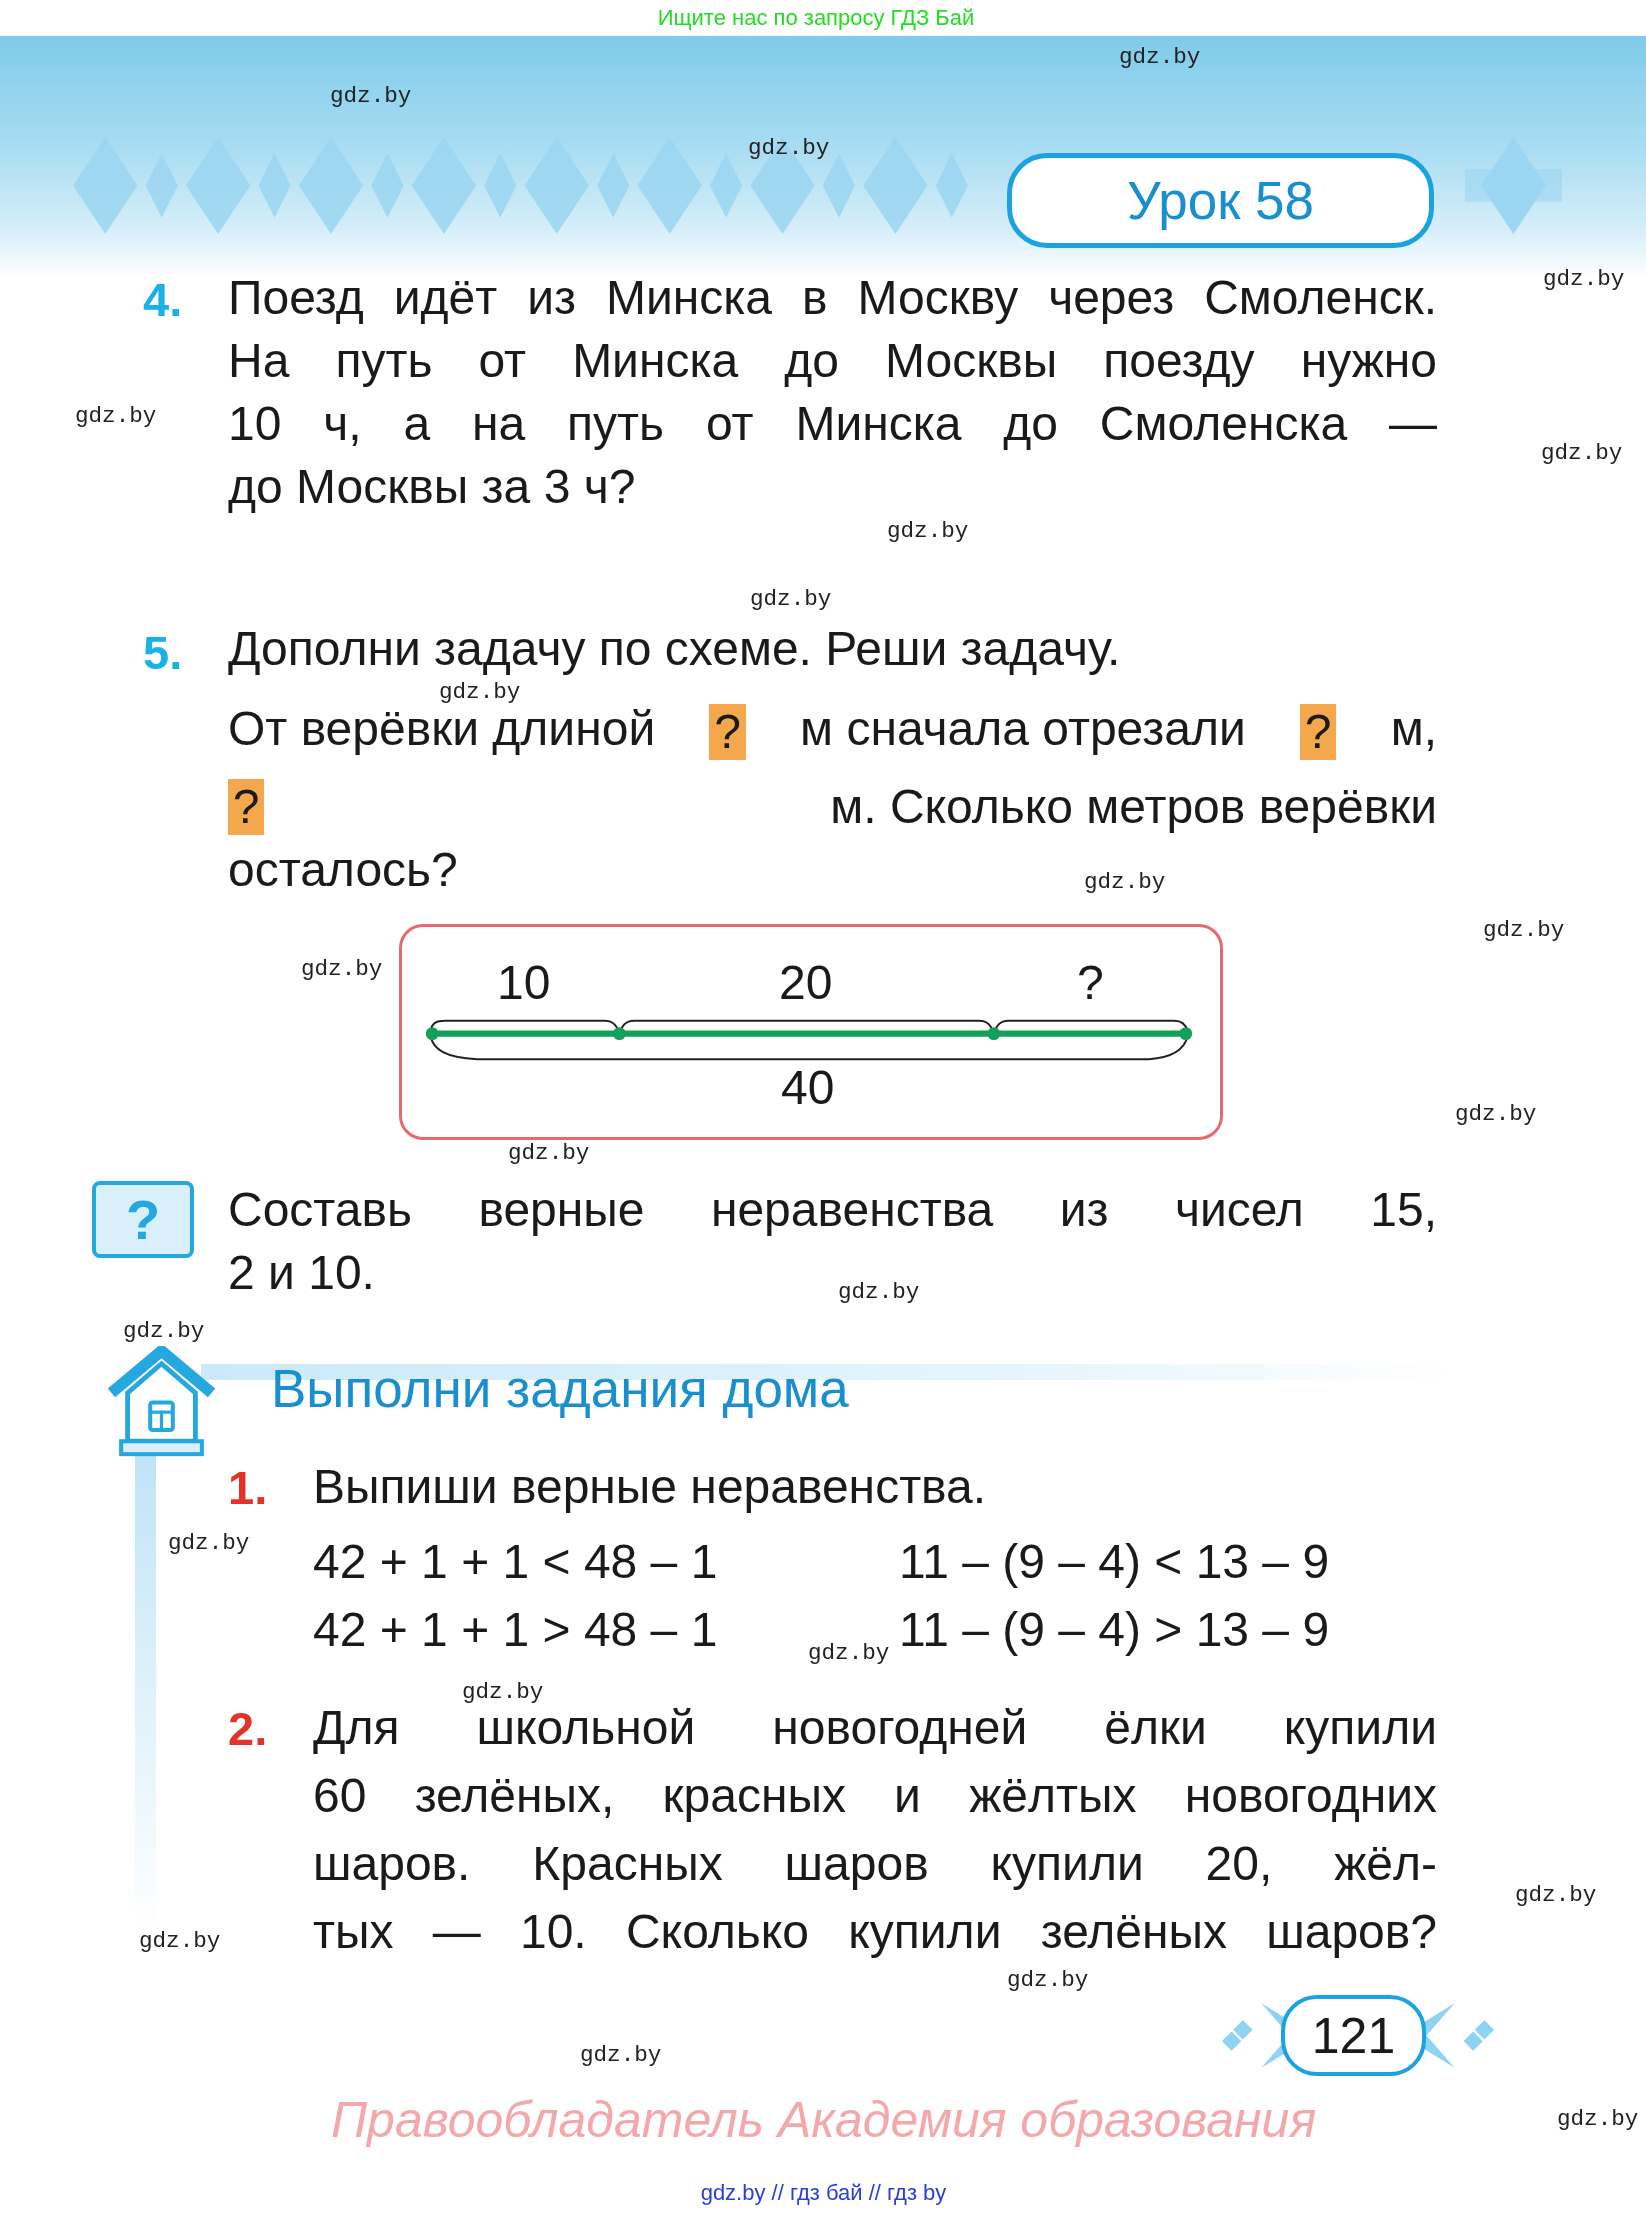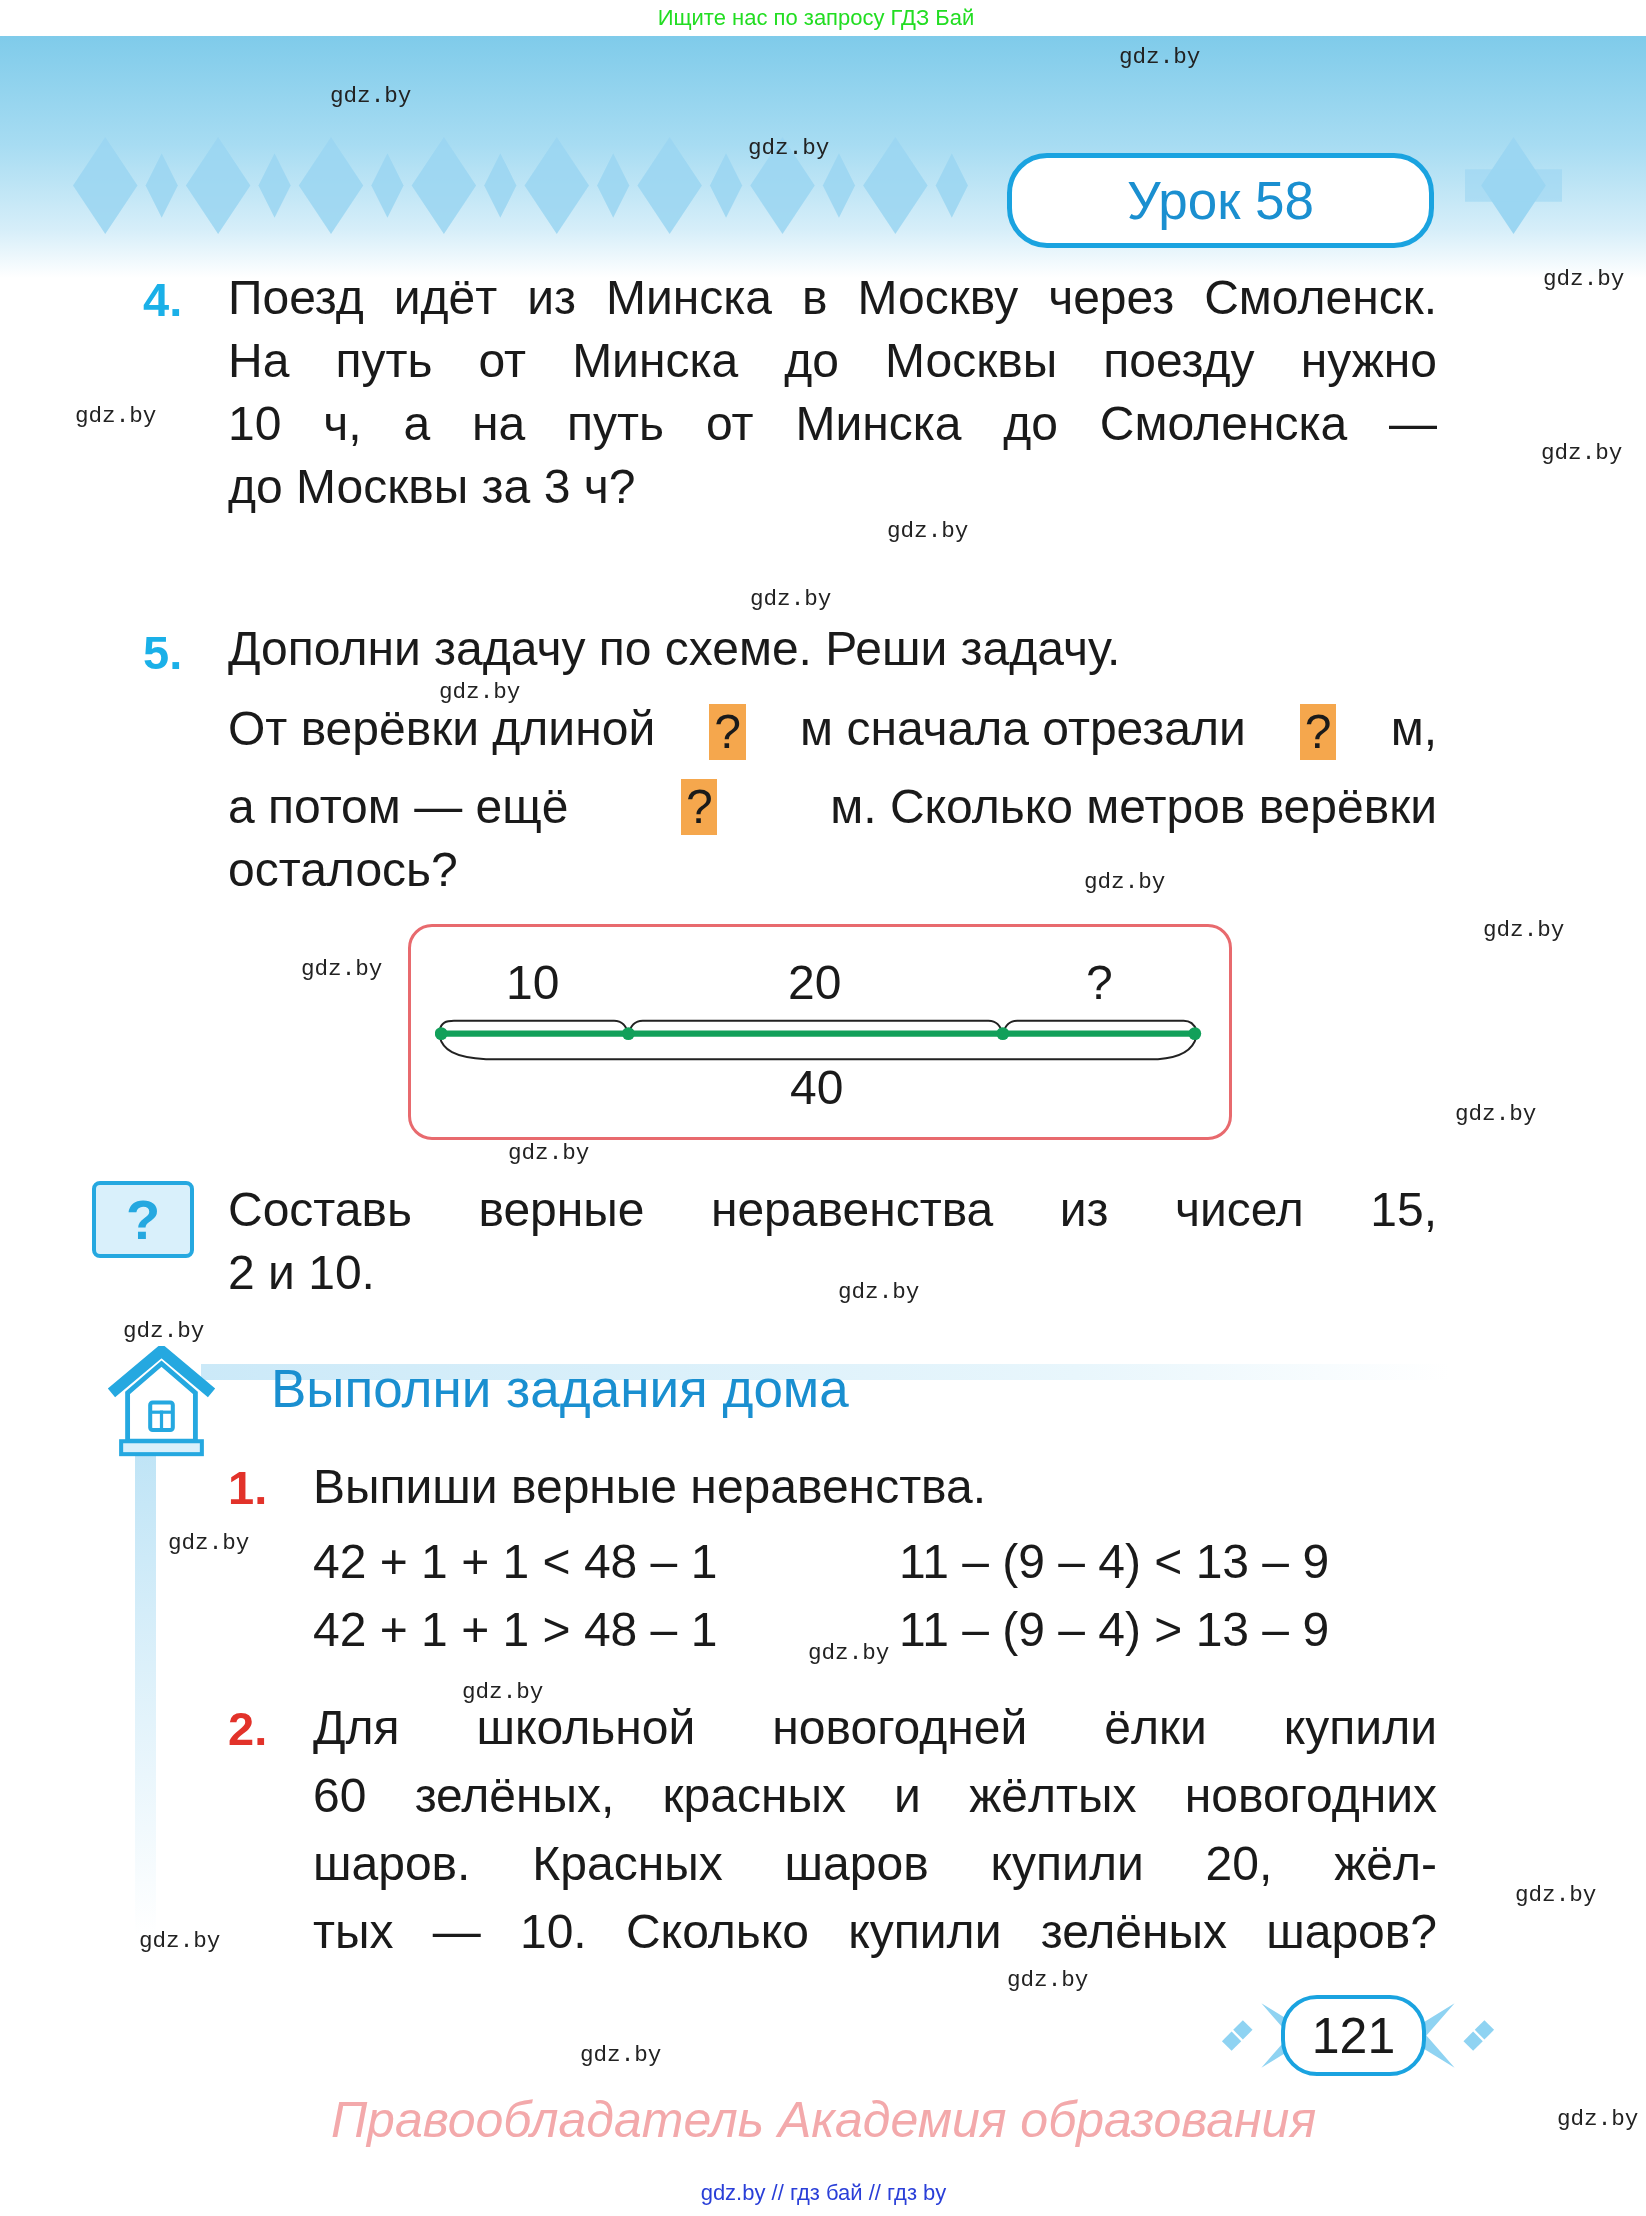--- a/index.html
+++ b/index.html
@@ -14,21 +14,21 @@
   .lesson-pill { left: 1007px; top: 153px; width: 427px; height: 95px; border: 5.6px solid #1aa3e0;
      border-radius: 40px; background: #fff; display: flex; align-items: center; justify-content: center;
      color: #1a8fd0; font-size: 53px; }
   .wm { color: #222; font-size: 22.6px; font-family: Liberation Mono, monospace; }
   .task-num { font-weight: bold; font-size: 47px; }
   .blue { color: #1ab0e8; }
   .red { color: #e2322a; }
   .text { font-size: 48px; line-height: 63px; color: #1a1a1a; }
   .justify { text-align: justify; text-align-last: left; }
   .qbox { display: inline-block; background: #f5a74d; padding: 0 4.8px; line-height: 56px; }
-  .scheme { left: 399px; top: 924px; width: 824px; height: 216px; border: 3.2px solid #e86a6e; border-radius: 24px; margin-left: 9px; }
+  .scheme { left: 399px; top: 924px; width: 824px; height: 216px; border: 3.2px solid #e86a6e; border-radius: 24px; }
   .help-box { left: 92px; top: 1181px; width: 102px; height: 77px; border: 4px solid #25a8e0; border-radius: 8px;
      background: #d9f0fb; color: #25a8e0; font-size: 56px; font-weight: bold; display: flex; align-items: center; justify-content: center; }
   .home-title { left: 239px; top: 1358px; font-size: 53px; color: #1a8fd0; margin-left: 32px; }
   .home-band { left: 201px; top: 1364px; width: 1249px; height: 16px;
      background: linear-gradient(to right, #cbe9f8, #e8f6fc 70%, rgba(255,255,255,0)); }
   .home-pole { left: 135px; top: 1451px; width: 21px; height: 484px;
      background: linear-gradient(to bottom, #bfe4f6, #ffffff); }
   .page-num-pill { left: 1281px; top: 1995px; width: 145px; height: 81px; border: 4.8px solid #1aa3e0; border-radius: 36px;
      background: #fff; display: flex; align-items: center; justify-content: center; font-size: 50px; color: #1a1a1a; }
   .copyright { left: 0; width: 1647px; top: 2091px; text-align: center; color: #f3a9ab; font-size: 50px; font-style: italic; }
@@ -104,21 +104,20 @@
 <div class="abs task-num blue" style="left:143px;top:625px">5.</div>
 <div class="abs text" style="left:228px;top:617px;width:1209px">Дополни задачу по схеме. Реши задачу.</div>
 <div class="abs text" style="left:228px;top:697px;width:1209px;display:flex;justify-content:space-between;align-items:flex-end">
   <span>От верёвки длиной</span>
   <span class="qbox">?</span>
   <span>м сначала отрезали</span>
   <span class="qbox">?</span>
   <span>м,</span>
 </div>
 <div class="abs text" style="left:228px;top:775px;width:1209px;display:flex;justify-content:space-between;align-items:center">
-  <span>а потом — ещё</span>
   <span class="qbox">?</span>
   <span>м. Сколько метров верёвки</span>
 </div>
 <div class="abs text" style="left:228px;top:838px">осталось?</div>
 
 <div class="abs scheme">
   <div class="abs text" style="left:95px;top:24px">10</div>
   <div class="abs text" style="left:377px;top:24px">20</div>
   <div class="abs text" style="left:675px;top:24px">?</div>
   <svg class="abs" style="left:24px;top:81px" width="774" height="64" viewBox="0 0 960 80">

